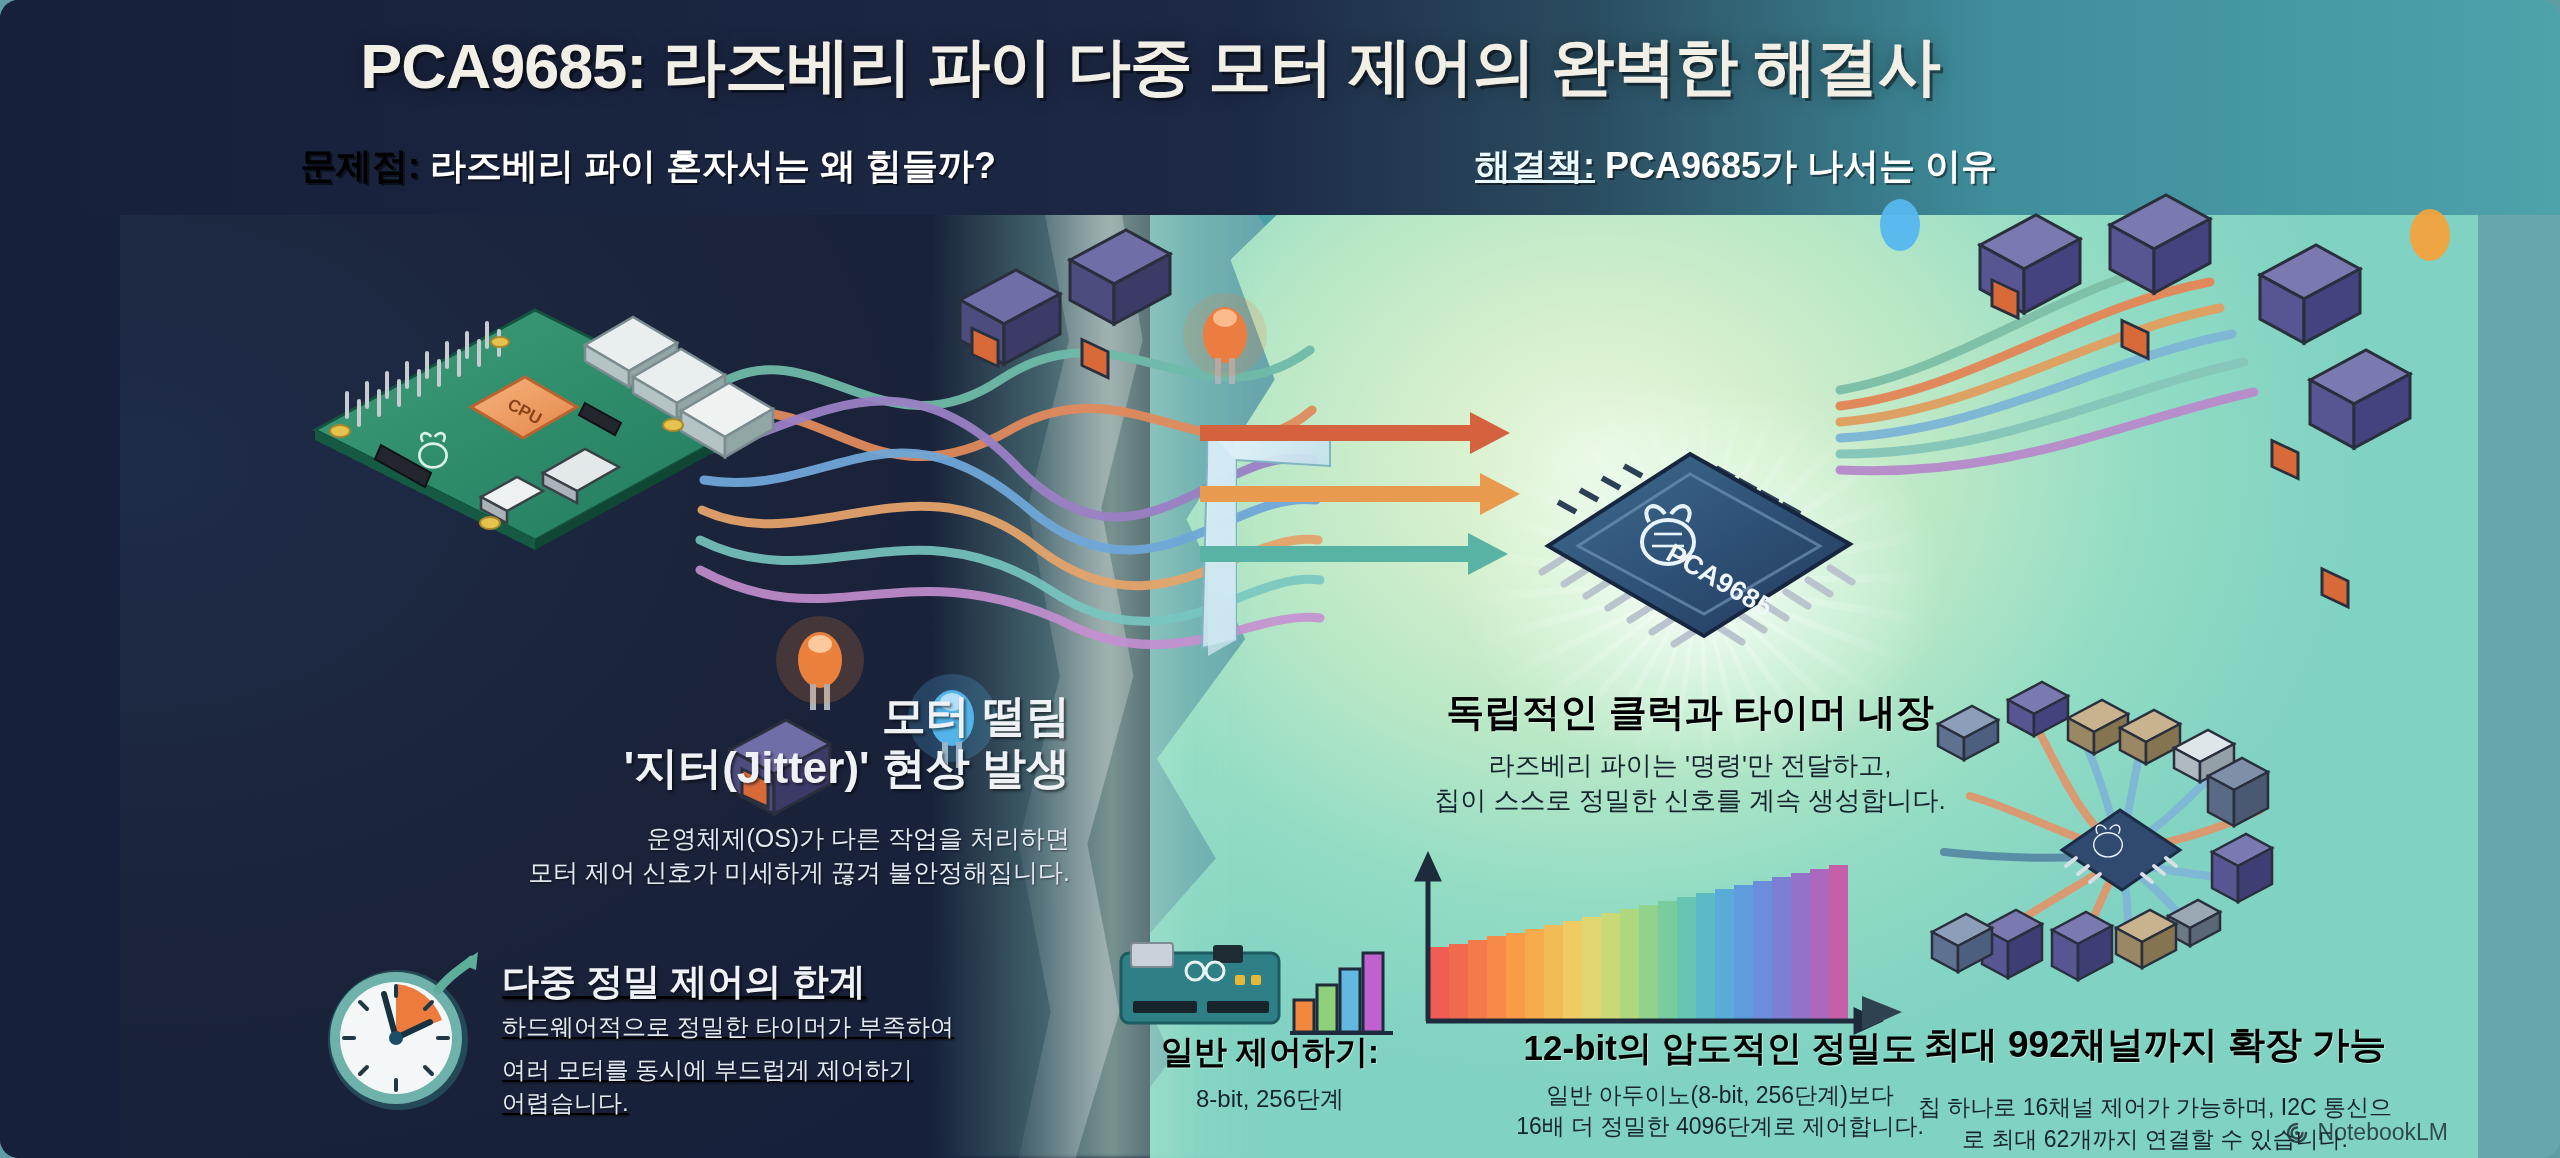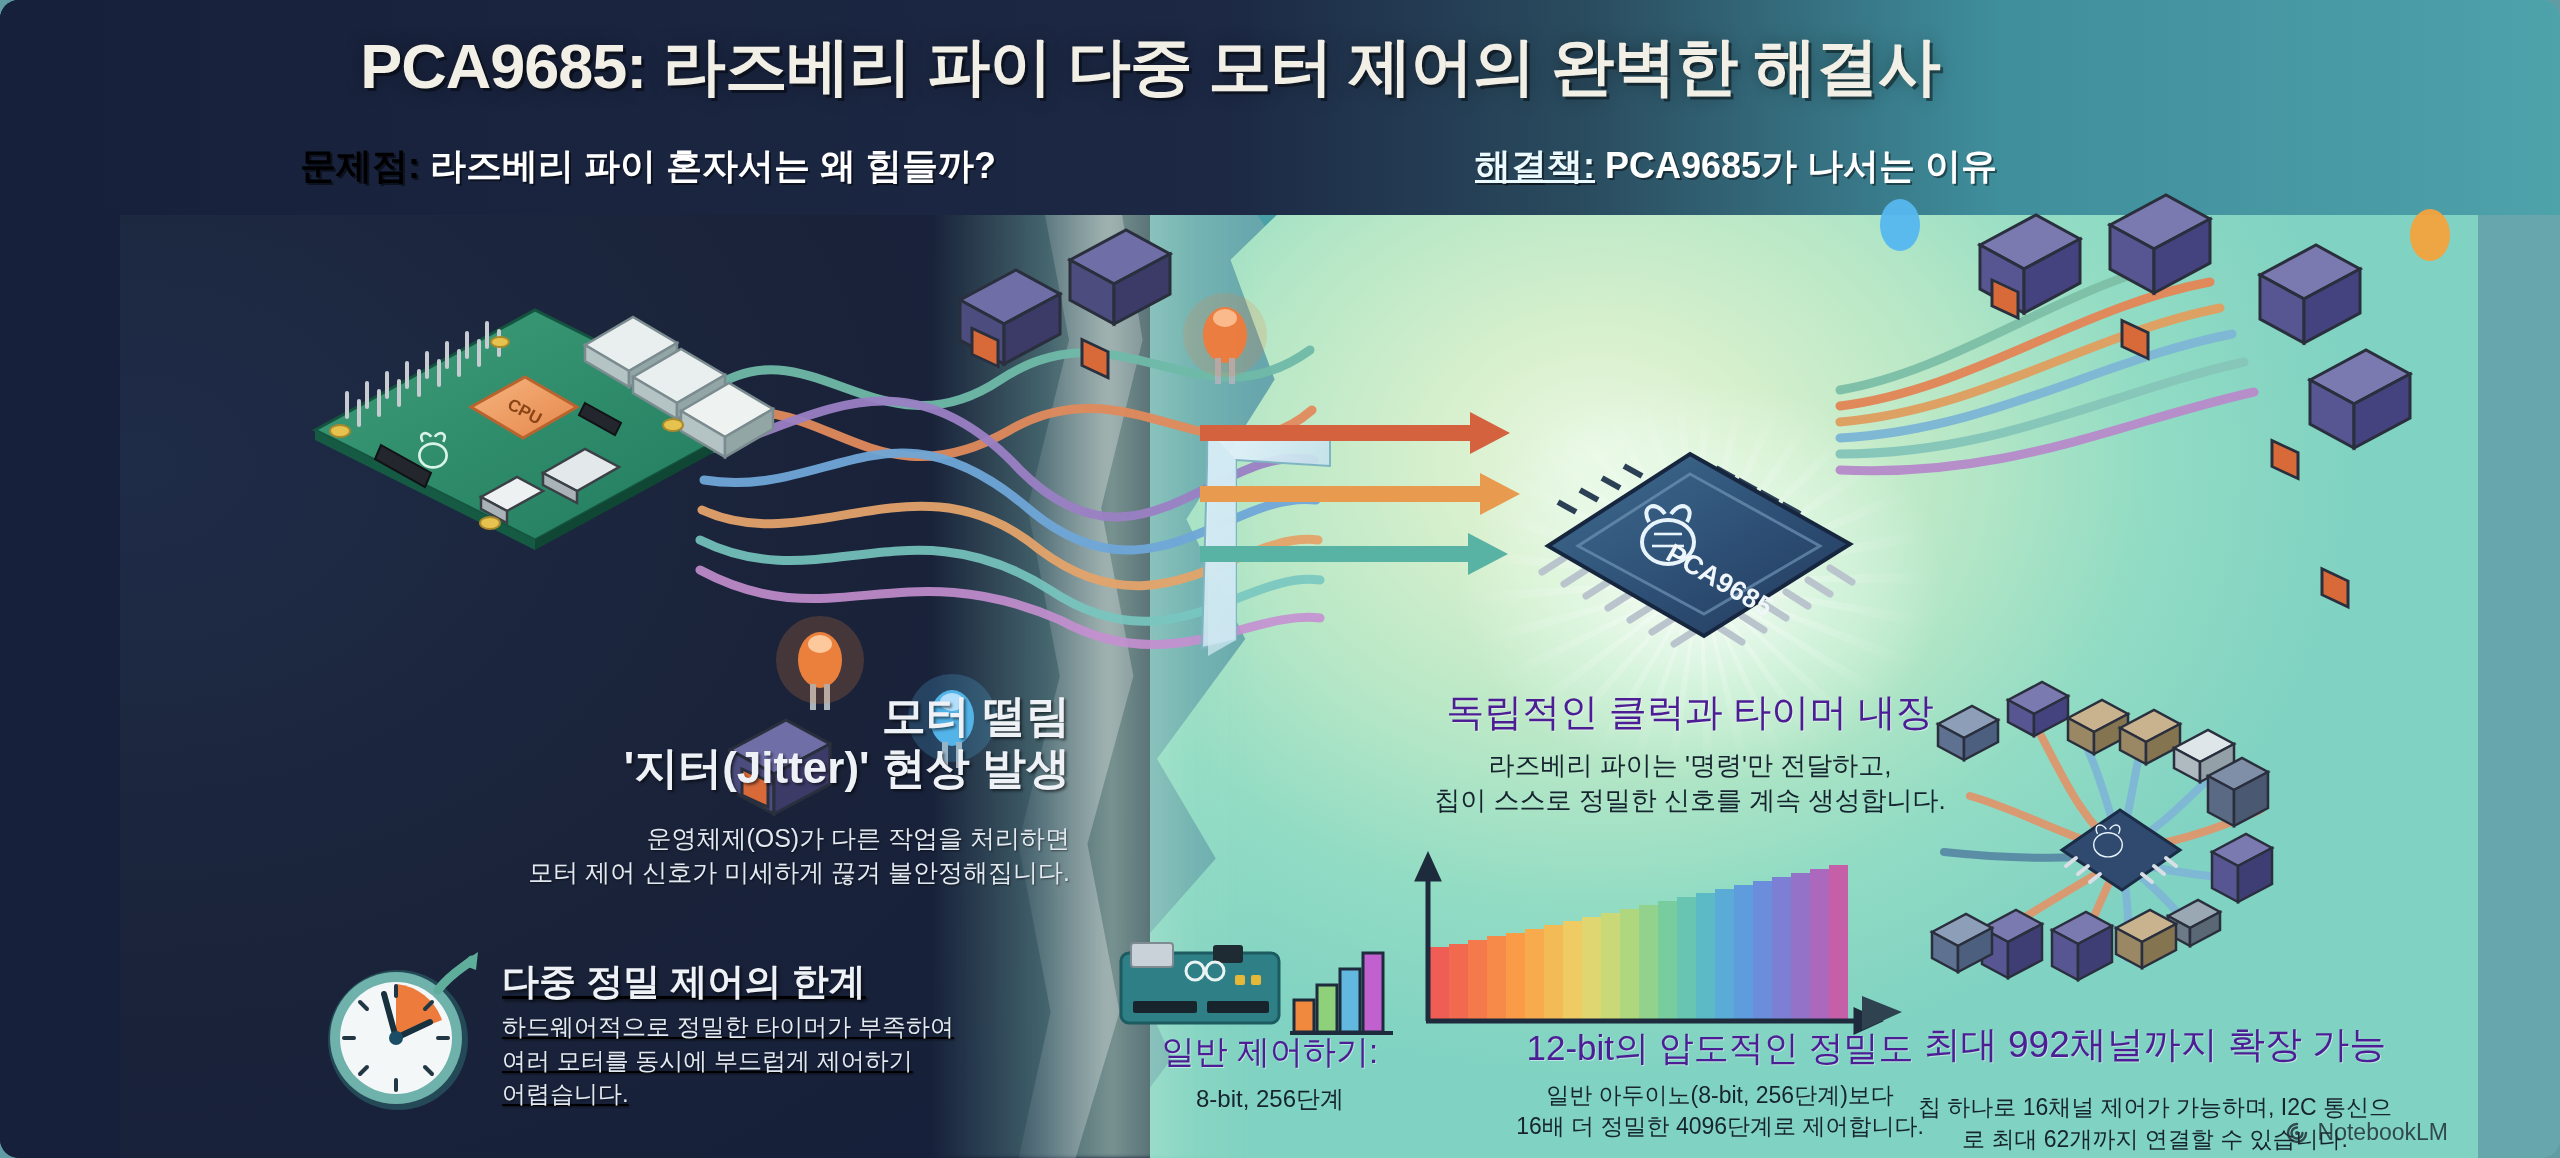--- a/index.html
+++ b/index.html
@@ -83,21 +83,21 @@
   .sub-right{
     position:absolute; left:1475px; top:142px;
     font-size:36px; font-weight:bold; color:#ffffff;
     text-shadow:2px 2px 0 rgba(0,0,0,.45);
   }
   .sub-right .kw{ color:#eafaff;text-decoration:underline; }
 
   
   .h-dark{ color:#eef2f6; font-weight:bold; text-shadow:2px 2px 3px rgba(0,0,0,.55); }
   .p-dark{ color:#e2e9f0; text-shadow:1px 1px 2px rgba(0,0,0,.55); }
-  .h-light{ color:#4c1d95; font-weight:normal; text-shadow:1px 1px 0 rgba(255,255,255,.45); }
+  .h-light{ color:#000000; font-weight:bold; text-shadow:1px 1px 0 rgba(255,255,255,.45); }
   .p-light{ color:#16242f; }
 
   .blk{ position:absolute; }
 
   
   #jitter-block{ left:170px; top:690px; width:900px; text-align:right; }
   #jitter-block .l1{ font-size:44px; line-height:1.18; }
   #jitter-block .l2{ font-size:44px; line-height:1.18; }
   #jitter-block .body{ font-size:25px; line-height:1.35; margin-top:28px; }
 
@@ -526,21 +526,21 @@
       <line x1="76" y1="88" x2="110" y2="72" stroke="#18313f" stroke-width="6" stroke-linecap="round"></line>
       <circle cx="76" cy="88" r="7" fill="#1b4e66"></circle>
       <path d="M118,40 C132,22 146,16 152,10" stroke="#5fae9b" stroke-width="9" fill="none" stroke-linecap="round"></path>
       <polygon points="158,2 140,14 156,20" fill="#5fae9b"></polygon>
     </svg>
   </div>
 
   <div class="blk" id="limit-block">
     <div class="h-dark ttl">다중 정밀 제어의 한계</div>
     <div class="p-dark body">하드웨어적으로 정밀한 타이머가 부족하여</div>
-    <div class="p-dark body" style="margin-top:0">여러 모터를 동시에 부드럽게 제어하기</div>
+    <div class="p-dark body" style="margin-top:9px">여러 모터를 동시에 부드럽게 제어하기</div>
     <div class="p-dark body" style="margin-top:0">어렵습니다.</div>
   </div>
 
   <div class="blk" id="clock-builtin-block">
     <div class="h-light ttl">독립적인 클럭과 타이머 내장</div>
     <div class="p-light body">라즈베리 파이는 '명령'만 전달하고,</div>
     <div class="p-light body" style="margin-top:0">칩이 스스로 정밀한 신호를 계속 생성합니다.</div>
   </div>
 
   <div class="arduino-icon">

